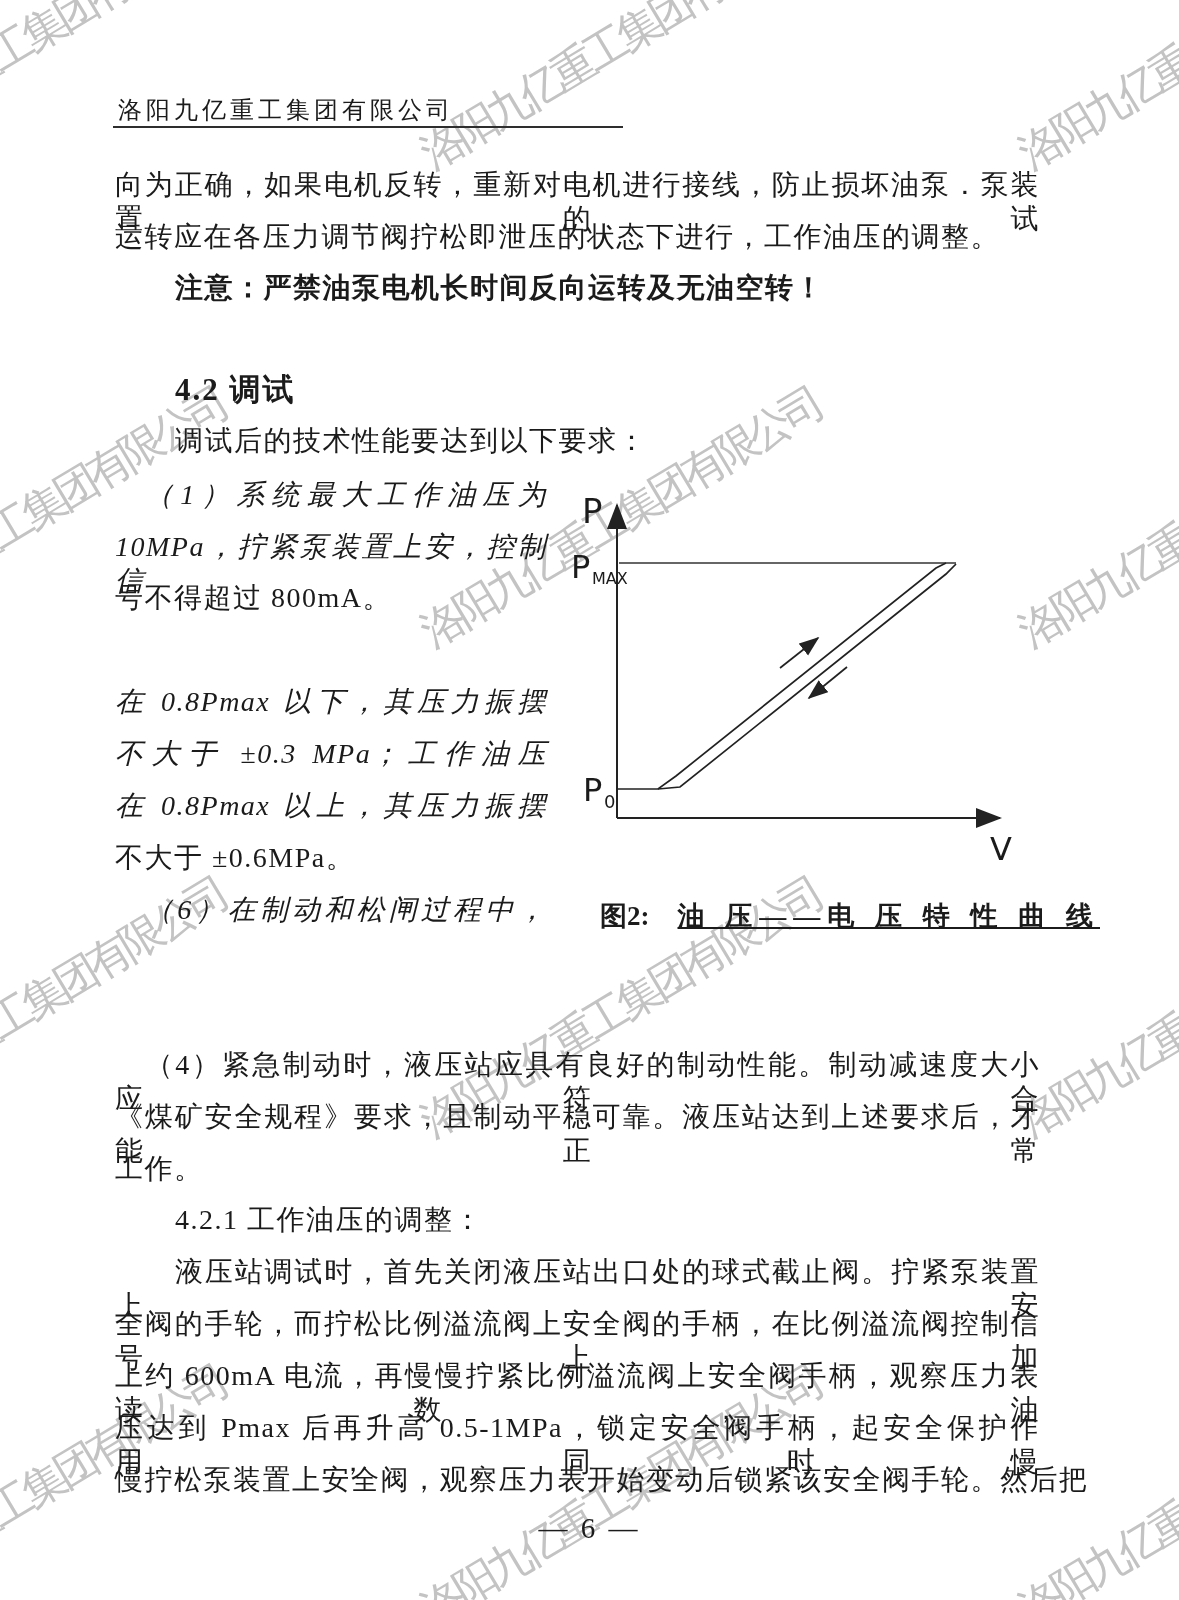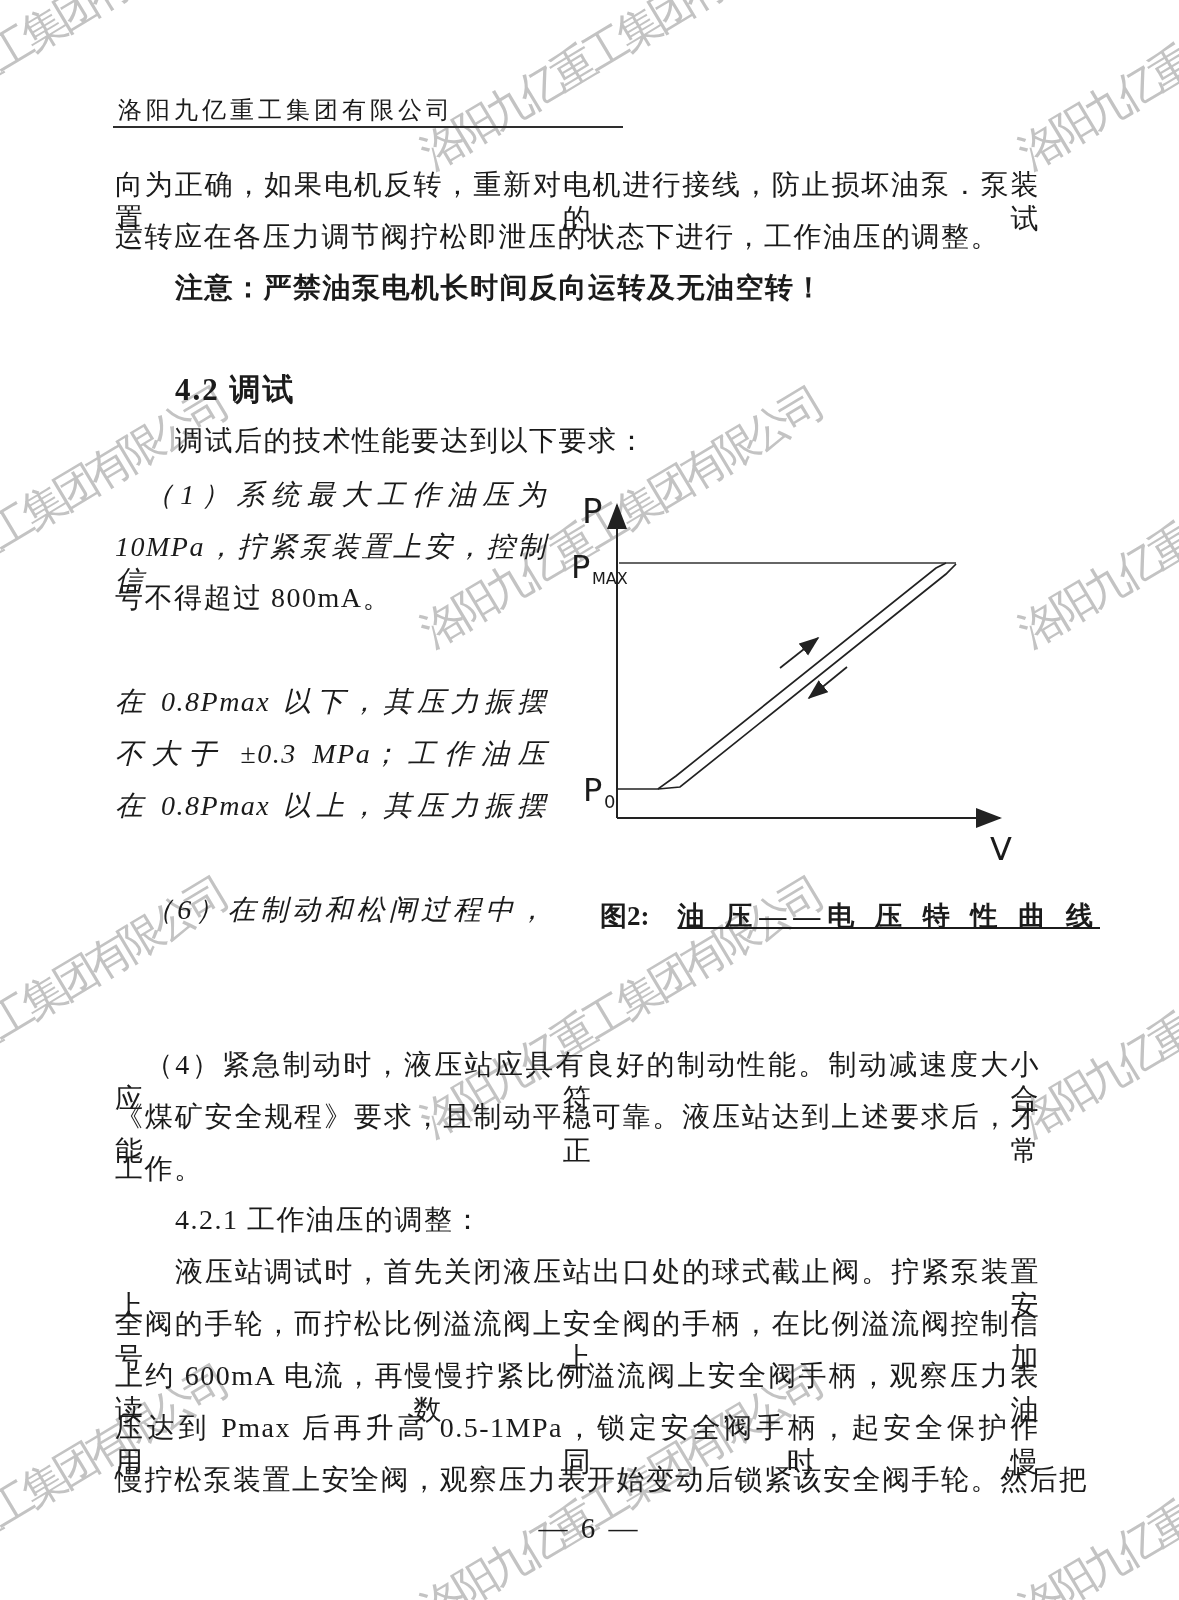--- a/index.html
+++ b/index.html
@@ -61,20 +61,21 @@
   <div class="line" style="top:220px">运转应在各压力调节阀拧松即泄压的状态下进行，工作油压的调整。</div>
   <div class="line b i60" style="top:271px">注意：严禁油泵电机长时间反向运转及无油空转！</div>
   <div class="line h42 i60" style="top:371px">4.2 调试</div>
   <div class="line i60" style="top:424px">调试后的技术性能要达到以下要求：</div>
   <div class="line jc i30" style="top:478px">（1）系统最大工作油压为</div>
   <div class="line jc" style="top:530px">10MPa，拧紧泵装置上安，控制信</div>
   <div class="line" style="top:581px">号不得超过 800mA。</div>
   <div class="line jc" style="top:685px">在 0.8Pmax 以下，其压力振摆</div>
   <div class="line jc" style="top:737px">不大于 ±0.3  MPa；工作油压</div>
   <div class="line jc" style="top:789px">在 0.8Pmax 以上，其压力振摆</div>
+  <div class="line" style="top:841px">不大于 ±0.6MPa。</div>
   <div class="line jc i30" style="top:893px">（6）在制动和松闸过程中，</div>
   <div class="line j i30" style="top:1048px">（4）紧急制动时，液压站应具有良好的制动性能。制动减速度大小应符合</div>
   <div class="line j" style="top:1100px">《煤矿安全规程》要求，且制动平稳可靠。液压站达到上述要求后，才能正常</div>
   <div class="line" style="top:1152px">工作。</div>
   <div class="line i60" style="top:1203px">4.2.1 工作油压的调整：</div>
   <div class="line j i60" style="top:1255px">液压站调试时，首先关闭液压站出口处的球式截止阀。拧紧泵装置上安</div>
   <div class="line j" style="top:1307px">全阀的手轮，而拧松比例溢流阀上安全阀的手柄，在比例溢流阀控制信号上加</div>
   <div class="line j" style="top:1359px">上约 600mA 电流，再慢慢拧紧比例溢流阀上安全阀手柄，观察压力表读数，油</div>
   <div class="line j" style="top:1411px">压达到 Pmax 后再升高 0.5-1MPa，锁定安全阀手柄，起安全保护作用，同时慢</div>
   <div class="line" style="top:1463px">慢拧松泵装置上安全阀，观察压力表开始变动后锁紧该安全阀手轮。然后把</div>

